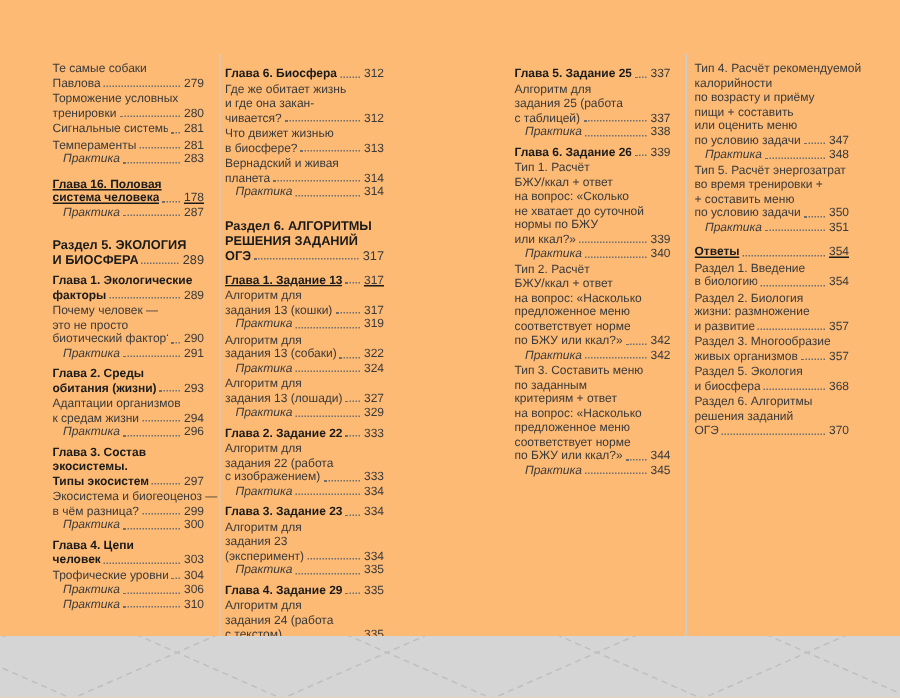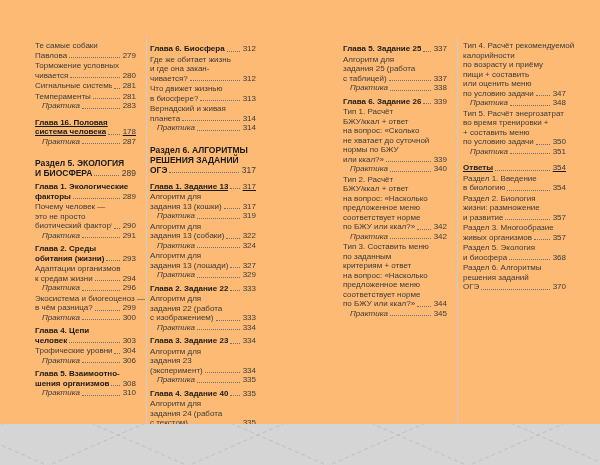--- a/index.html
+++ b/index.html
@@ -42,21 +42,21 @@
         <div class="line">Те самые собаки</div>
         <div class="line pl">
           <span class="txt">Павлова</span>
           <span class="leader"></span>
           <span class="pg">279</span>
         </div>
       </div>
       <div class="entry e-item">
         <div class="line">Торможение условных</div>
         <div class="line pl">
-          <span class="txt">чивается</span>
+          <span class="txt">тренировки</span>
           <span class="leader"></span>
           <span class="pg">280</span>
         </div>
       </div>
       <div class="entry e-item">
         <div class="line pl">
           <span class="txt">Сигнальные системы</span>
           <span class="leader"></span>
           <span class="pg">281</span>
         </div>
@@ -138,20 +138,29 @@
           <span class="pg">294</span>
         </div>
       </div>
       <div class="entry e-practice">
         <div class="line pl">
           <span class="txt">Практика</span>
           <span class="leader"></span>
           <span class="pg">296</span>
         </div>
       </div>
+      <div class="entry e-chapter">
+        <div class="line">Глава 3. Состав</div>
+        <div class="line">экосистемы.</div>
+        <div class="line pl">
+          <span class="txt">Типы экосистем</span>
+          <span class="leader"></span>
+          <span class="pg">297</span>
+        </div>
+      </div>
       <div class="entry e-item">
         <div class="line">Экосистема и биогеоценоз —</div>
         <div class="line pl">
           <span class="txt">в чём разница?</span>
           <span class="leader"></span>
           <span class="pg">299</span>
         </div>
       </div>
       <div class="entry e-practice">
         <div class="line pl">
@@ -173,28 +182,20 @@
           <span class="txt">Трофические уровни</span>
           <span class="leader"></span>
           <span class="pg">304</span>
         </div>
       </div>
       <div class="entry e-practice">
         <div class="line pl">
           <span class="txt">Практика</span>
           <span class="leader"></span>
           <span class="pg">306</span>
-        </div>
-      </div>
-      <div class="entry e-chapter">
-        <div class="line">Глава 5. Взаимоотно-</div>
-        <div class="line pl">
-          <span class="txt">шения организмов</span>
-          <span class="leader"></span>
-          <span class="pg">308</span>
         </div>
       </div>
       <div class="entry e-practice">
         <div class="line pl">
           <span class="txt">Практика</span>
           <span class="leader"></span>
           <span class="pg">310</span>
         </div>
       </div>
     </div>
@@ -341,21 +342,21 @@
       </div>
       <div class="entry e-practice">
         <div class="line pl">
           <span class="txt">Практика</span>
           <span class="leader"></span>
           <span class="pg">335</span>
         </div>
       </div>
       <div class="entry e-chapter">
         <div class="line pl">
-          <span class="txt">Глава 4. Задание 40</span>
+          <span class="txt">Глава 4. Задание 29</span>
           <span class="leader"></span>
           <span class="pg">335</span>
         </div>
       </div>
       <div class="entry e-item">
         <div class="line">Алгоритм для</div>
         <div class="line">задания 24 (работа</div>
         <div class="line pl">
           <span class="txt">с текстом)</span>
           <span class="leader"></span>

